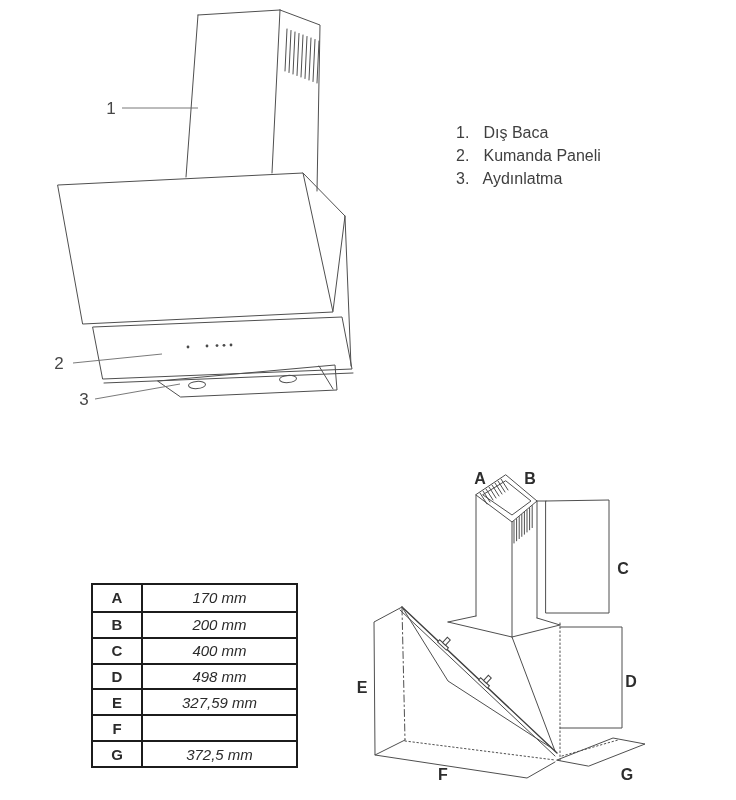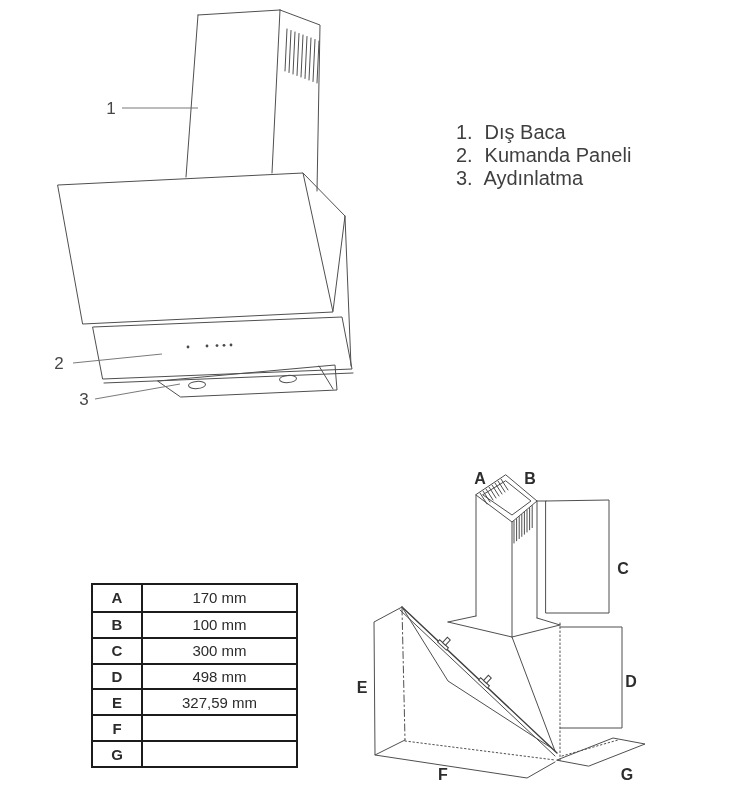--- a/index.html
+++ b/index.html
@@ -1,31 +1,31 @@
 <!DOCTYPE html>
 <html><head>
 <meta charset="utf-8">
 <style>
   html,body{margin:0;padding:0;background:#ffffff;}
   .page{position:relative;width:736px;height:800px;background:#ffffff;overflow:hidden;
         font-family:"Liberation Sans",sans-serif;}
   svg{position:absolute;overflow:visible;}
   .hood-svg{left:40px;top:0;}
   .dim-svg{left:350px;top:450px;}
-  .legend{position:absolute;left:456px;top:121px;color:#3f3f3f;font-size:20px;line-height:23px;}
+  .legend{position:absolute;left:456px;top:121px;color:#3f3f3f;font-size:16px;line-height:23px;}
   .legend-item{white-space:nowrap;}
   .legend-num{display:inline-block;min-width:23px;}
   .dim-table{position:absolute;left:91px;top:583px;width:207px;height:185px;
              border:2px solid #1c1c1c;box-sizing:border-box;display:grid;
              grid-template-rows:repeat(7,1fr);color:#2b2b2b;font-size:15px;}
   .t-row{display:grid;grid-template-columns:50px 1fr;border-top:2px solid #1c1c1c;}
   .t-row:first-child{border-top:none;}
   .t-key{border-right:2px solid #1c1c1c;display:flex;align-items:center;justify-content:center;
          font-weight:bold;}
-  .t-val{display:flex;align-items:center;justify-content:center;}
+  .t-val{display:flex;align-items:center;justify-content:center;font-style:italic;}
   .ln{stroke:#4f4f4f;stroke-width:1;fill:none;stroke-linecap:round;stroke-linejoin:round;}
   .ln2{stroke:#3d3d3d;stroke-width:1.4;fill:none;stroke-linecap:round;}
   .leader{stroke:#6a6a6a;stroke-width:0.9;fill:none;}
   .callout{font-size:17px;fill:#474747;text-anchor:middle;}
   .dimlabel{font-size:16px;font-weight:bold;fill:#2d2d2d;text-anchor:middle;}
   .dotfill{fill:#4a4a4a;stroke:none;}
   .dotted{stroke-dasharray:1.5 2.5;}
   .dashdot{stroke-dasharray:7 3 1.5 3;}
   .bracket{fill:#fdfdfd;stroke:#444;stroke-width:1;}
 </style>
@@ -101,39 +101,40 @@
     </div>
   </div>
 
   <div class="dim-table">
     <div class="t-row">
       <div class="t-key">A</div>
       <div class="t-val">170 mm</div>
     </div>
     <div class="t-row">
       <div class="t-key">B</div>
-      <div class="t-val">100 mm</div>
+      <div class="t-val">200 mm</div>
     </div>
     <div class="t-row">
       <div class="t-key">C</div>
-      <div class="t-val">300 mm</div>
+      <div class="t-val">400 mm</div>
     </div>
     <div class="t-row">
       <div class="t-key">D</div>
       <div class="t-val">498 mm</div>
     </div>
     <div class="t-row">
       <div class="t-key">E</div>
       <div class="t-val">327,59 mm</div>
     </div>
     <div class="t-row">
       <div class="t-key">F</div>
     </div>
     <div class="t-row">
       <div class="t-key">G</div>
+      <div class="t-val">372,5 mm</div>
     </div>
   </div>
 
   <svg class="dim-svg" width="386" height="350" viewBox="0 0 386 350">
 
     <g>
       <path class="ln" d="M52,157 L24,172 L25,305 L55,290"></path>
       <path class="ln dashdot" d="M52,158 L55,290"></path>
     </g>
 

